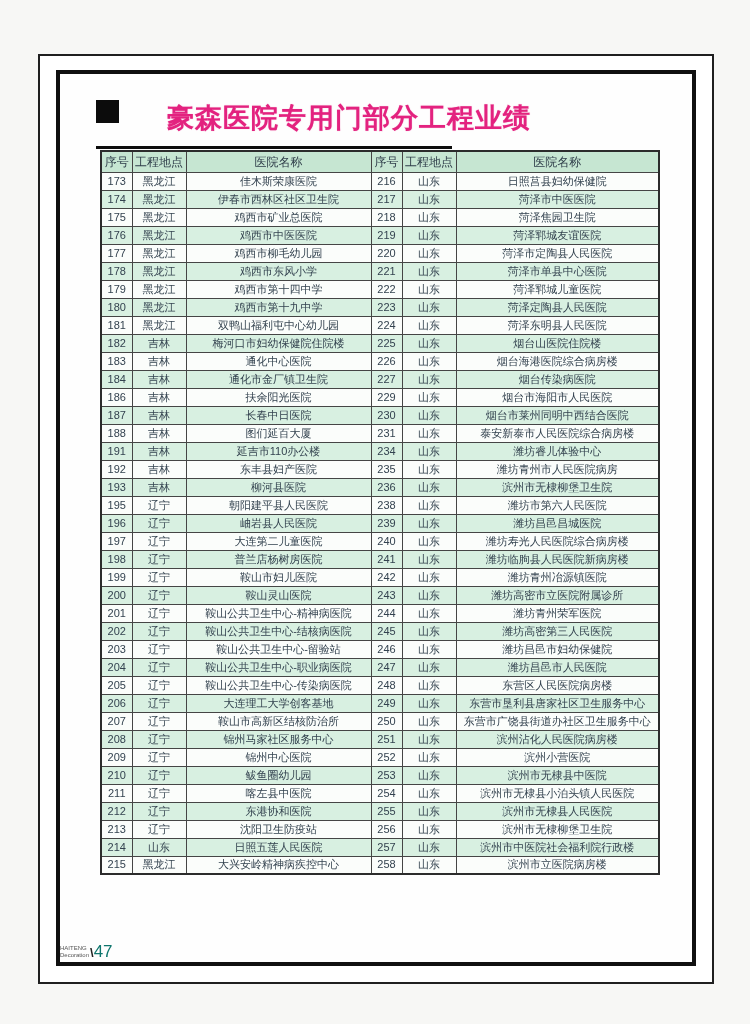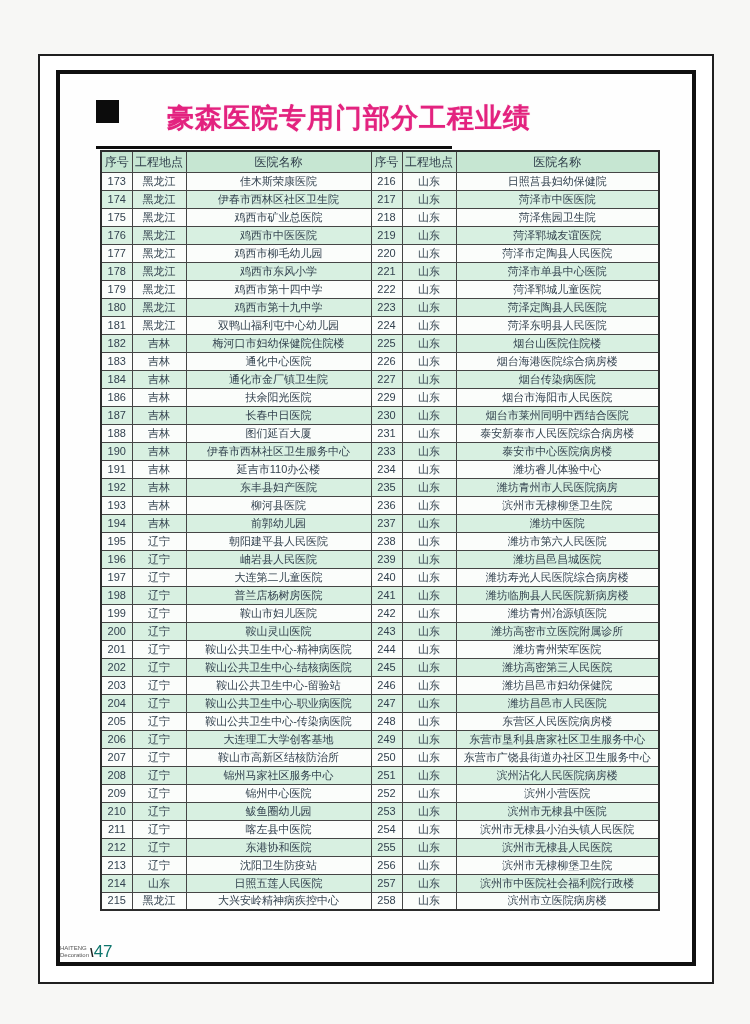--- a/index.html
+++ b/index.html
@@ -256,28 +256,20 @@
       </tr>
       <tr>
         <td>188</td>
         <td>吉林</td>
         <td>图们延百大厦</td>
         <td>231</td>
         <td>山东</td>
         <td>泰安新泰市人民医院综合病房楼</td>
       </tr>
       <tr>
-        <td>190</td>
-        <td>吉林</td>
-        <td>伊春市西林社区卫生服务中心</td>
-        <td>233</td>
-        <td>山东</td>
-        <td>泰安市中心医院病房楼</td>
-      </tr>
-      <tr>
         <td>191</td>
         <td>吉林</td>
         <td>延吉市110办公楼</td>
         <td>234</td>
         <td>山东</td>
         <td>潍坊睿儿体验中心</td>
       </tr>
       <tr>
         <td>192</td>
         <td>吉林</td>
@@ -286,28 +278,20 @@
         <td>山东</td>
         <td>潍坊青州市人民医院病房</td>
       </tr>
       <tr>
         <td>193</td>
         <td>吉林</td>
         <td>柳河县医院</td>
         <td>236</td>
         <td>山东</td>
         <td>滨州市无棣柳堡卫生院</td>
-      </tr>
-      <tr>
-        <td>194</td>
-        <td>吉林</td>
-        <td>前郭幼儿园</td>
-        <td>237</td>
-        <td>山东</td>
-        <td>潍坊中医院</td>
       </tr>
       <tr>
         <td>195</td>
         <td>辽宁</td>
         <td>朝阳建平县人民医院</td>
         <td>238</td>
         <td>山东</td>
         <td>潍坊市第六人民医院</td>
       </tr>
       <tr>

